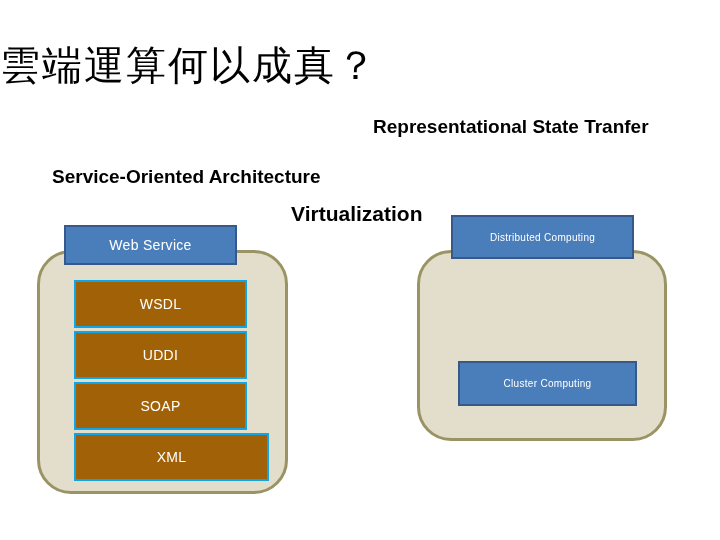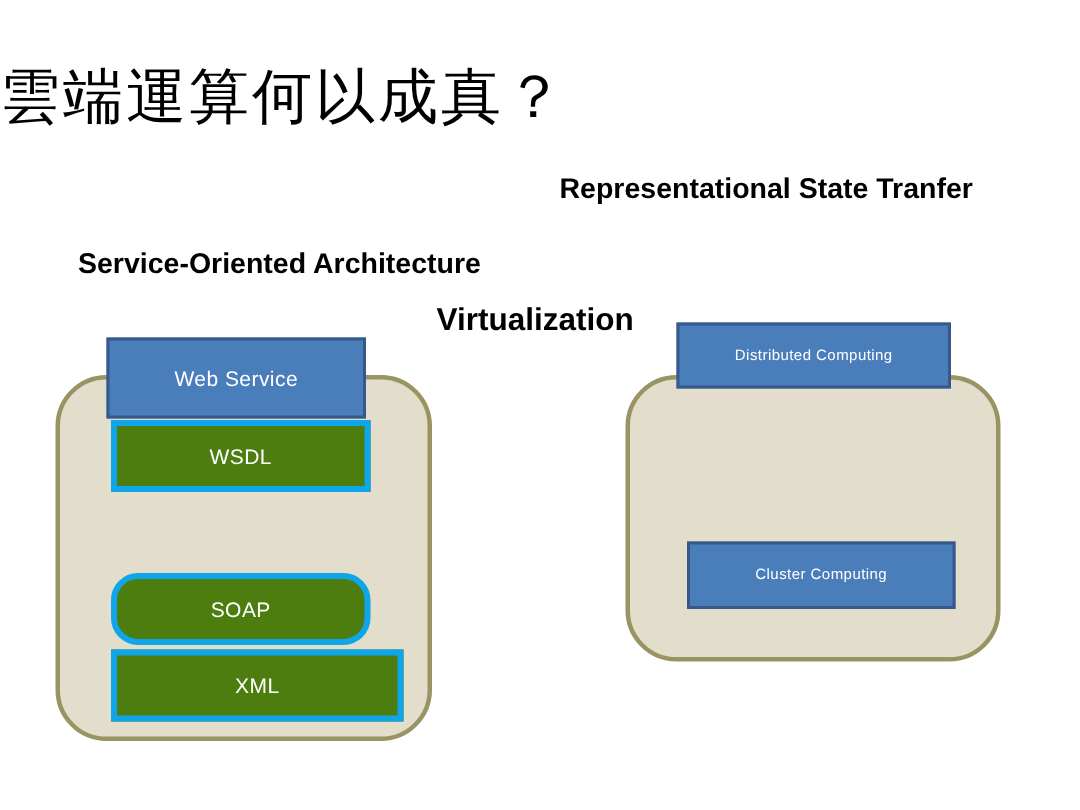--- a/index.html
+++ b/index.html
@@ -89,29 +89,29 @@
     font-weight: normal;
     letter-spacing: 0.3px;
     white-space: nowrap;
     text-align: center;
   }
   .box-blue {
     background: #4a7ebb;
     border: 2px solid #37588a;
   }
   .box-red {
-    background: #4d7c0f;
-    border: 4px solid #0ea5e9;
+    background: #a16207;
+    border: 2px solid #0ea5e9;
   }
 
   
-  #box-web-service { left: 71px; top: 225px; width: 173px; height: 54px; }
+  #box-web-service { left: 64px; top: 225px; width: 173px; height: 40px; }
   #box-wsdl        { left: 74px; top: 280px; width: 173px; height: 48px; }
   #box-uddi        { left: 74px; top: 331px; width: 173px; height: 48px; }
-  #box-soap        { left: 74px; top: 382px; width: 173px; height: 48px; border-radius: 18px; }
+  #box-soap        { left: 74px; top: 382px; width: 173px; height: 48px; }
   #box-xml         { left: 74px; top: 433px; width: 195px; height: 48px; }
 
   
   #box-distributed-computing { left: 451px; top: 215px; width: 183px; height: 44px; font-size: 10px; }
   #box-grid-computing        { left: 462px; top: 298px; width: 172px; height: 45px; font-size: 14px; }
   #box-cluster-computing     { left: 458px; top: 361px; width: 179px; height: 45px; font-size: 10px; }
 </style>
 </head>
 <body>
 
@@ -126,20 +126,21 @@
   <div class="label label-virtualization">Virtualization</div>
 
   <div class="group-box" id="group-soa"></div>
 
   <div class="group-box" id="group-dist"></div>
 
   <div class="stack-box box-blue" id="box-web-service">Web Service</div>
 
   <div class="stack-box box-red" id="box-wsdl">WSDL</div>
 
+  <div class="stack-box box-red" id="box-uddi">UDDI</div>
 
   <div class="stack-box box-red" id="box-soap">SOAP</div>
 
   <div class="stack-box box-red" id="box-xml">XML</div>
 
   <div class="stack-box box-blue" id="box-distributed-computing">Distributed Computing</div>
 
 
   <div class="stack-box box-blue" id="box-cluster-computing">Cluster Computing</div>
 

